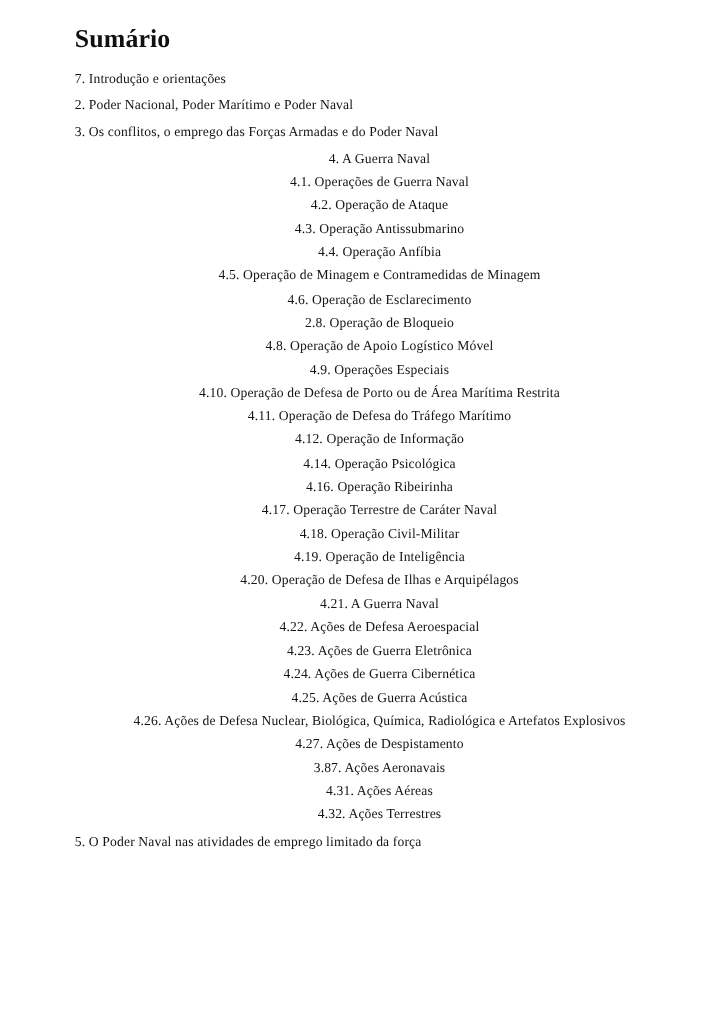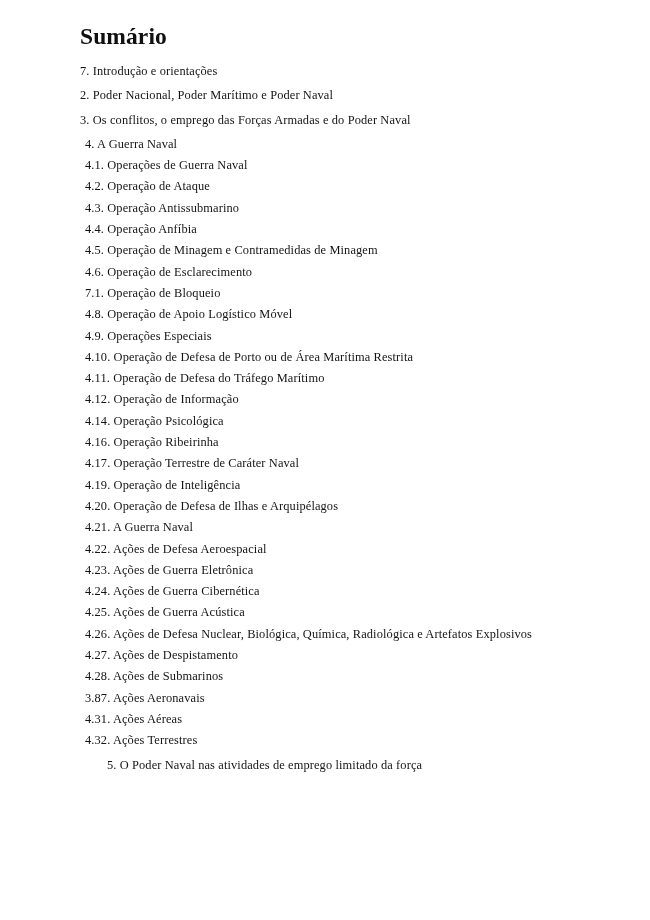--- a/index.html
+++ b/index.html
@@ -19,21 +19,21 @@
   .page {
     position: relative;
     width: 650px;
     height: 920px;
     box-sizing: border-box;
     padding: 0;
     background: #ffffff;
   }
   .content {
     position: absolute;
-    left: 80px;
+    left: 68px;
     top: 22px;
     right: 28px;
   }
   .doc-title {
     font-family: "Liberation Serif", "DejaVu Serif", serif;
     font-weight: bold;
     font-size: 23.5px;
     line-height: 28px;
     letter-spacing: 0.1px;
     margin: 0 0 13px 0;
@@ -51,24 +51,24 @@
   .toc-block {
     margin: 0;
     padding: 0;
   }
   .toc-line {
     font-size: 12.4px;
     line-height: 16.3px;
     margin: 5px;
     white-space: nowrap;
     letter-spacing: 0.12px;
+    text-align: center;
   }
   .block-gap-after {
     margin-top: 8.0px;
-    margin-left: 27px;
   }
 </style>
 </head>
 <body>
 
 <div class="page">
   <div class="content">
 
     <h1 class="doc-title">Sumário</h1>
 
@@ -80,39 +80,39 @@
 
     <div class="toc-block">
       <p class="toc-line">4. A Guerra Naval</p>
 
       <p class="toc-line">4.1. Operações de Guerra Naval</p>
       <p class="toc-line">4.2. Operação de Ataque</p>
       <p class="toc-line">4.3. Operação Antissubmarino</p>
       <p class="toc-line">4.4. Operação Anfíbia</p>
       <p class="toc-line">4.5. Operação de Minagem e Contramedidas de Minagem</p>
       <p class="toc-line">4.6. Operação de Esclarecimento</p>
-      <p class="toc-line">7.1. Operação de Bloqueio</p>
+      <p class="toc-line">2.8. Operação de Bloqueio</p>
       <p class="toc-line">4.8. Operação de Apoio Logístico Móvel</p>
       <p class="toc-line">4.9. Operações Especiais</p>
       <p class="toc-line">4.10. Operação de Defesa de Porto ou de Área Marítima Restrita</p>
       <p class="toc-line">4.11. Operação de Defesa do Tráfego Marítimo</p>
       <p class="toc-line">4.12. Operação de Informação</p>
       <p class="toc-line">4.14. Operação Psicológica</p>
       <p class="toc-line">4.16. Operação Ribeirinha</p>
       <p class="toc-line">4.17. Operação Terrestre de Caráter Naval</p>
+      <p class="toc-line">4.18. Operação Civil-Militar</p>
       <p class="toc-line">4.19. Operação de Inteligência</p>
       <p class="toc-line">4.20. Operação de Defesa de Ilhas e Arquipélagos</p>
       <p class="toc-line">4.21. A Guerra Naval</p>
       <p class="toc-line">4.22. Ações de Defesa Aeroespacial</p>
       <p class="toc-line">4.23. Ações de Guerra Eletrônica</p>
       <p class="toc-line">4.24. Ações de Guerra Cibernética</p>
       <p class="toc-line">4.25. Ações de Guerra Acústica</p>
       <p class="toc-line">4.26. Ações de Defesa Nuclear, Biológica, Química, Radiológica e Artefatos Explosivos</p>
       <p class="toc-line">4.27. Ações de Despistamento</p>
-      <p class="toc-line">4.28. Ações de Submarinos</p>
       <p class="toc-line">3.87. Ações Aeronavais</p>
       <p class="toc-line">4.31. Ações Aéreas</p>
       <p class="toc-line">4.32. Ações Terrestres</p>
     </div>
 
     <div class="block-gap-after">
       <p class="toc-para">5. O Poder Naval nas atividades de emprego limitado da força</p>
     </div>
 
   </div>

